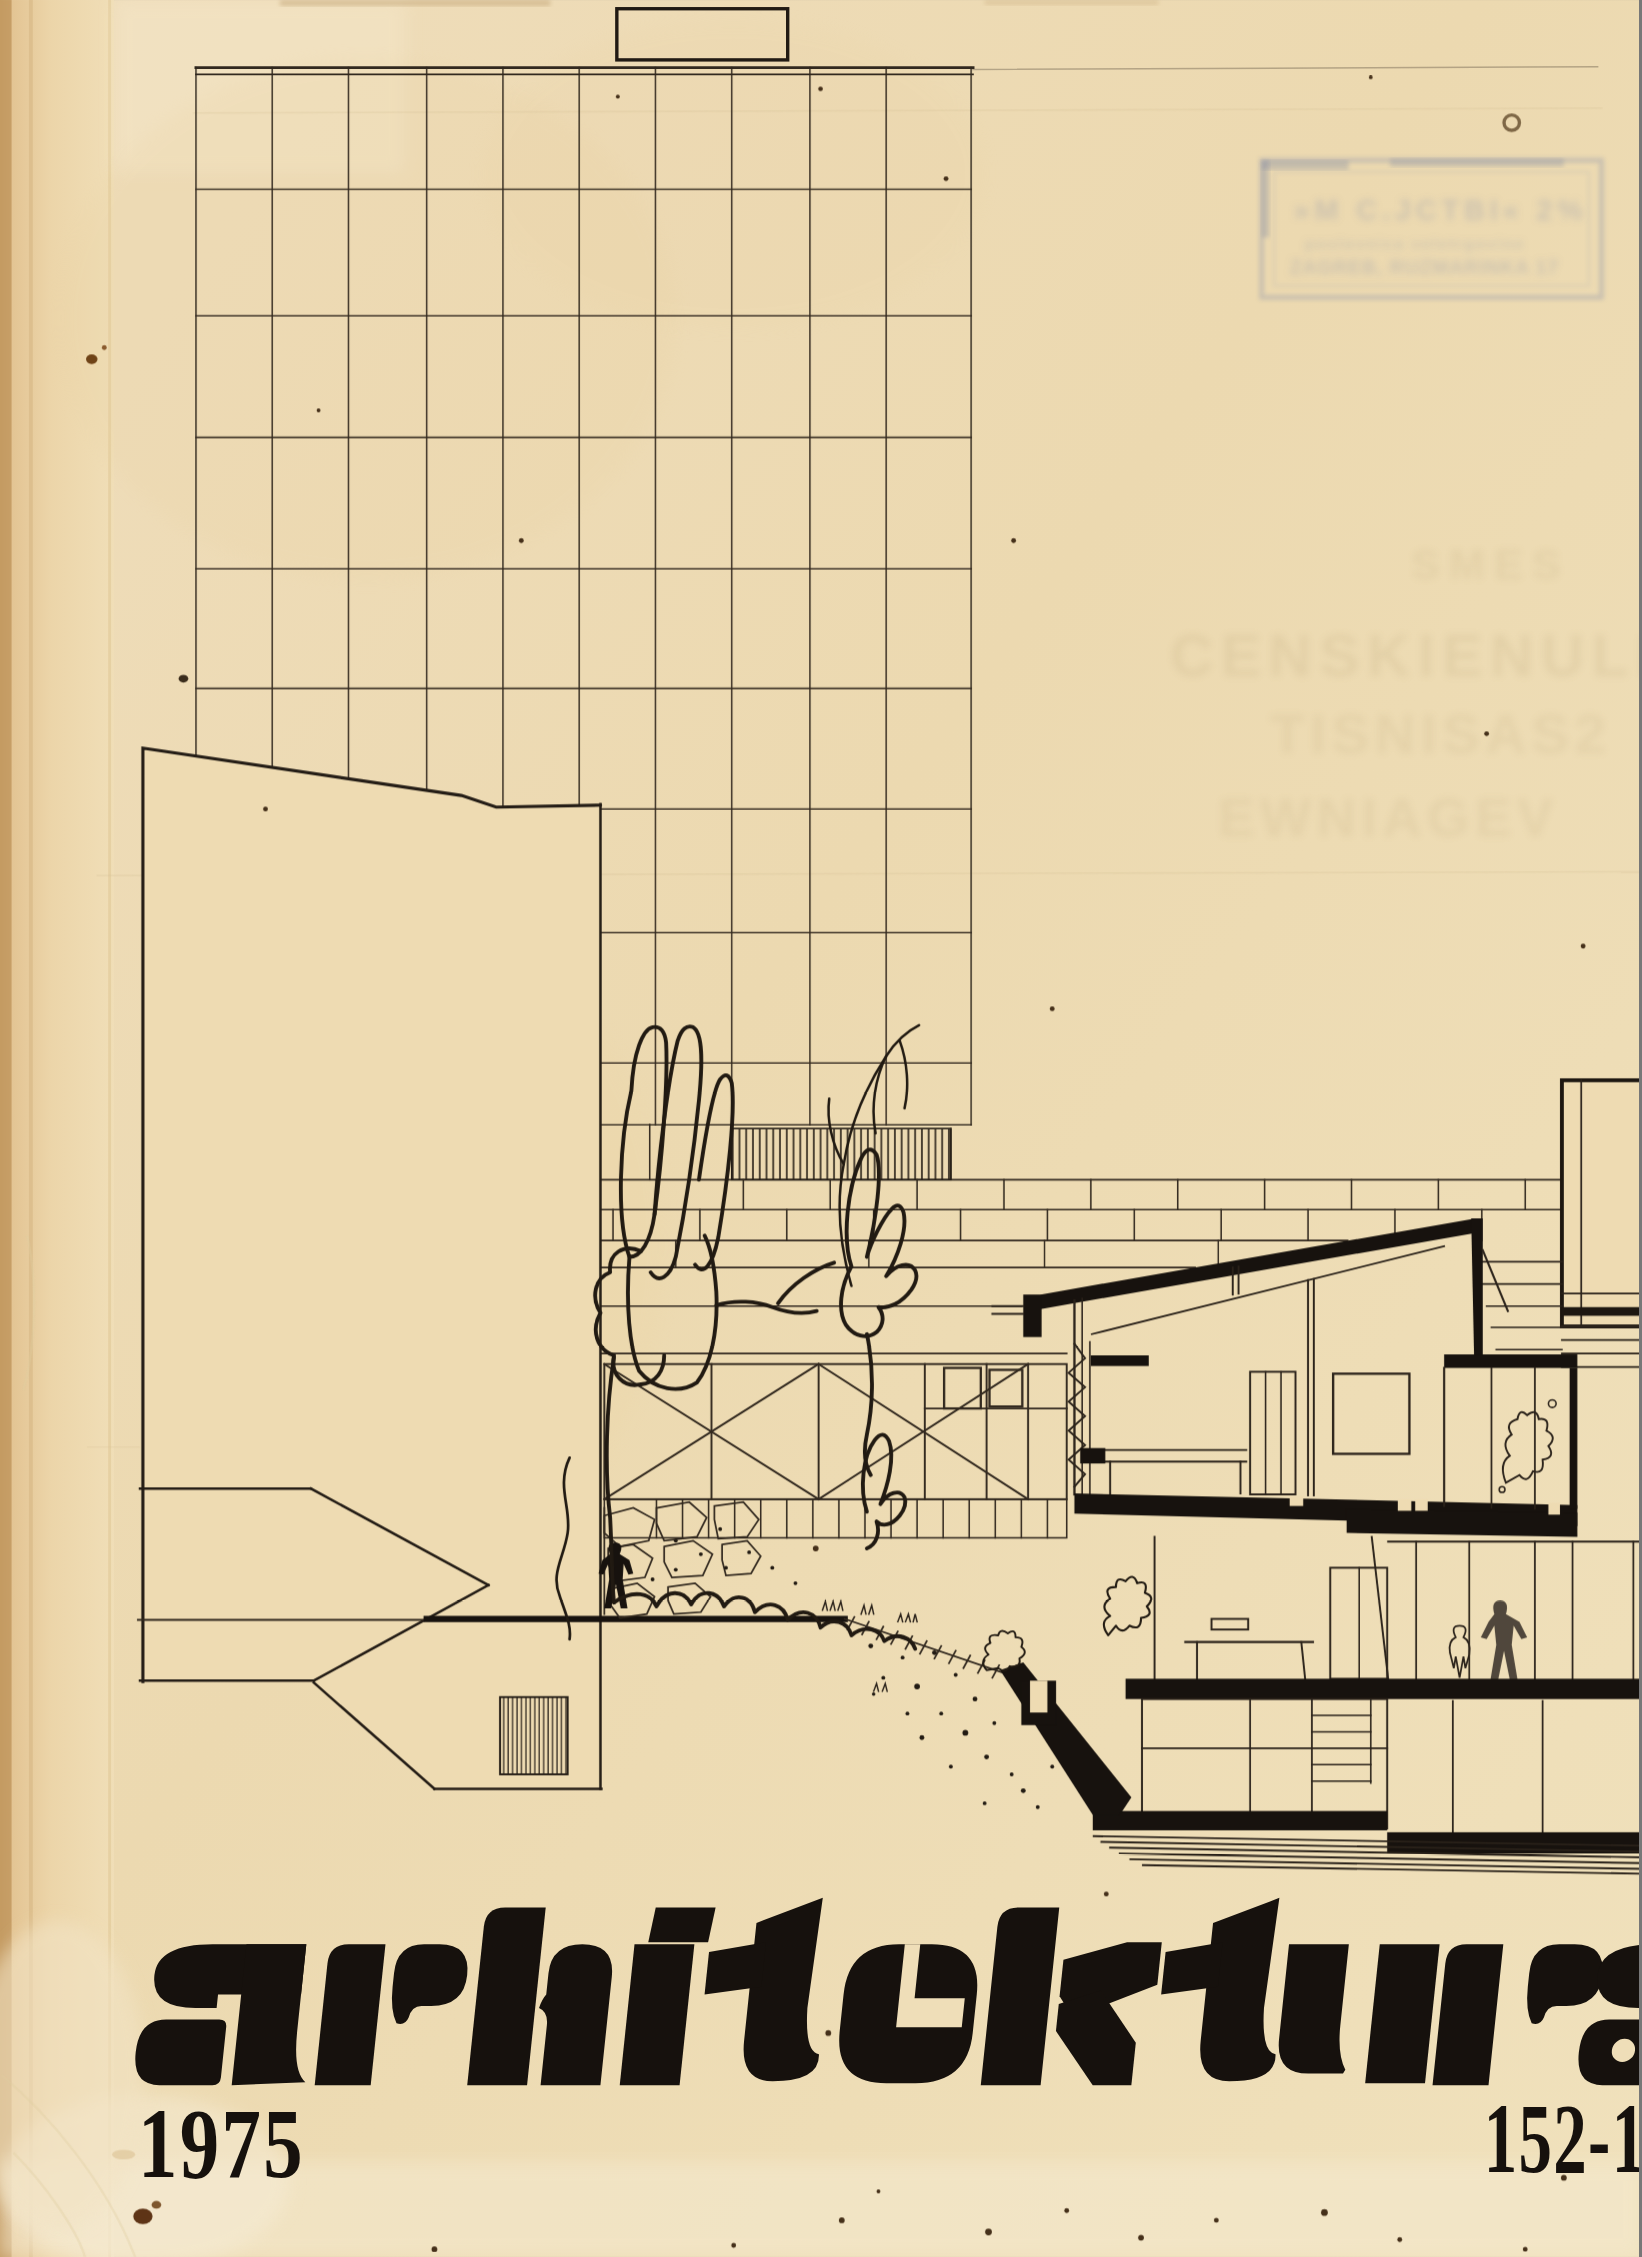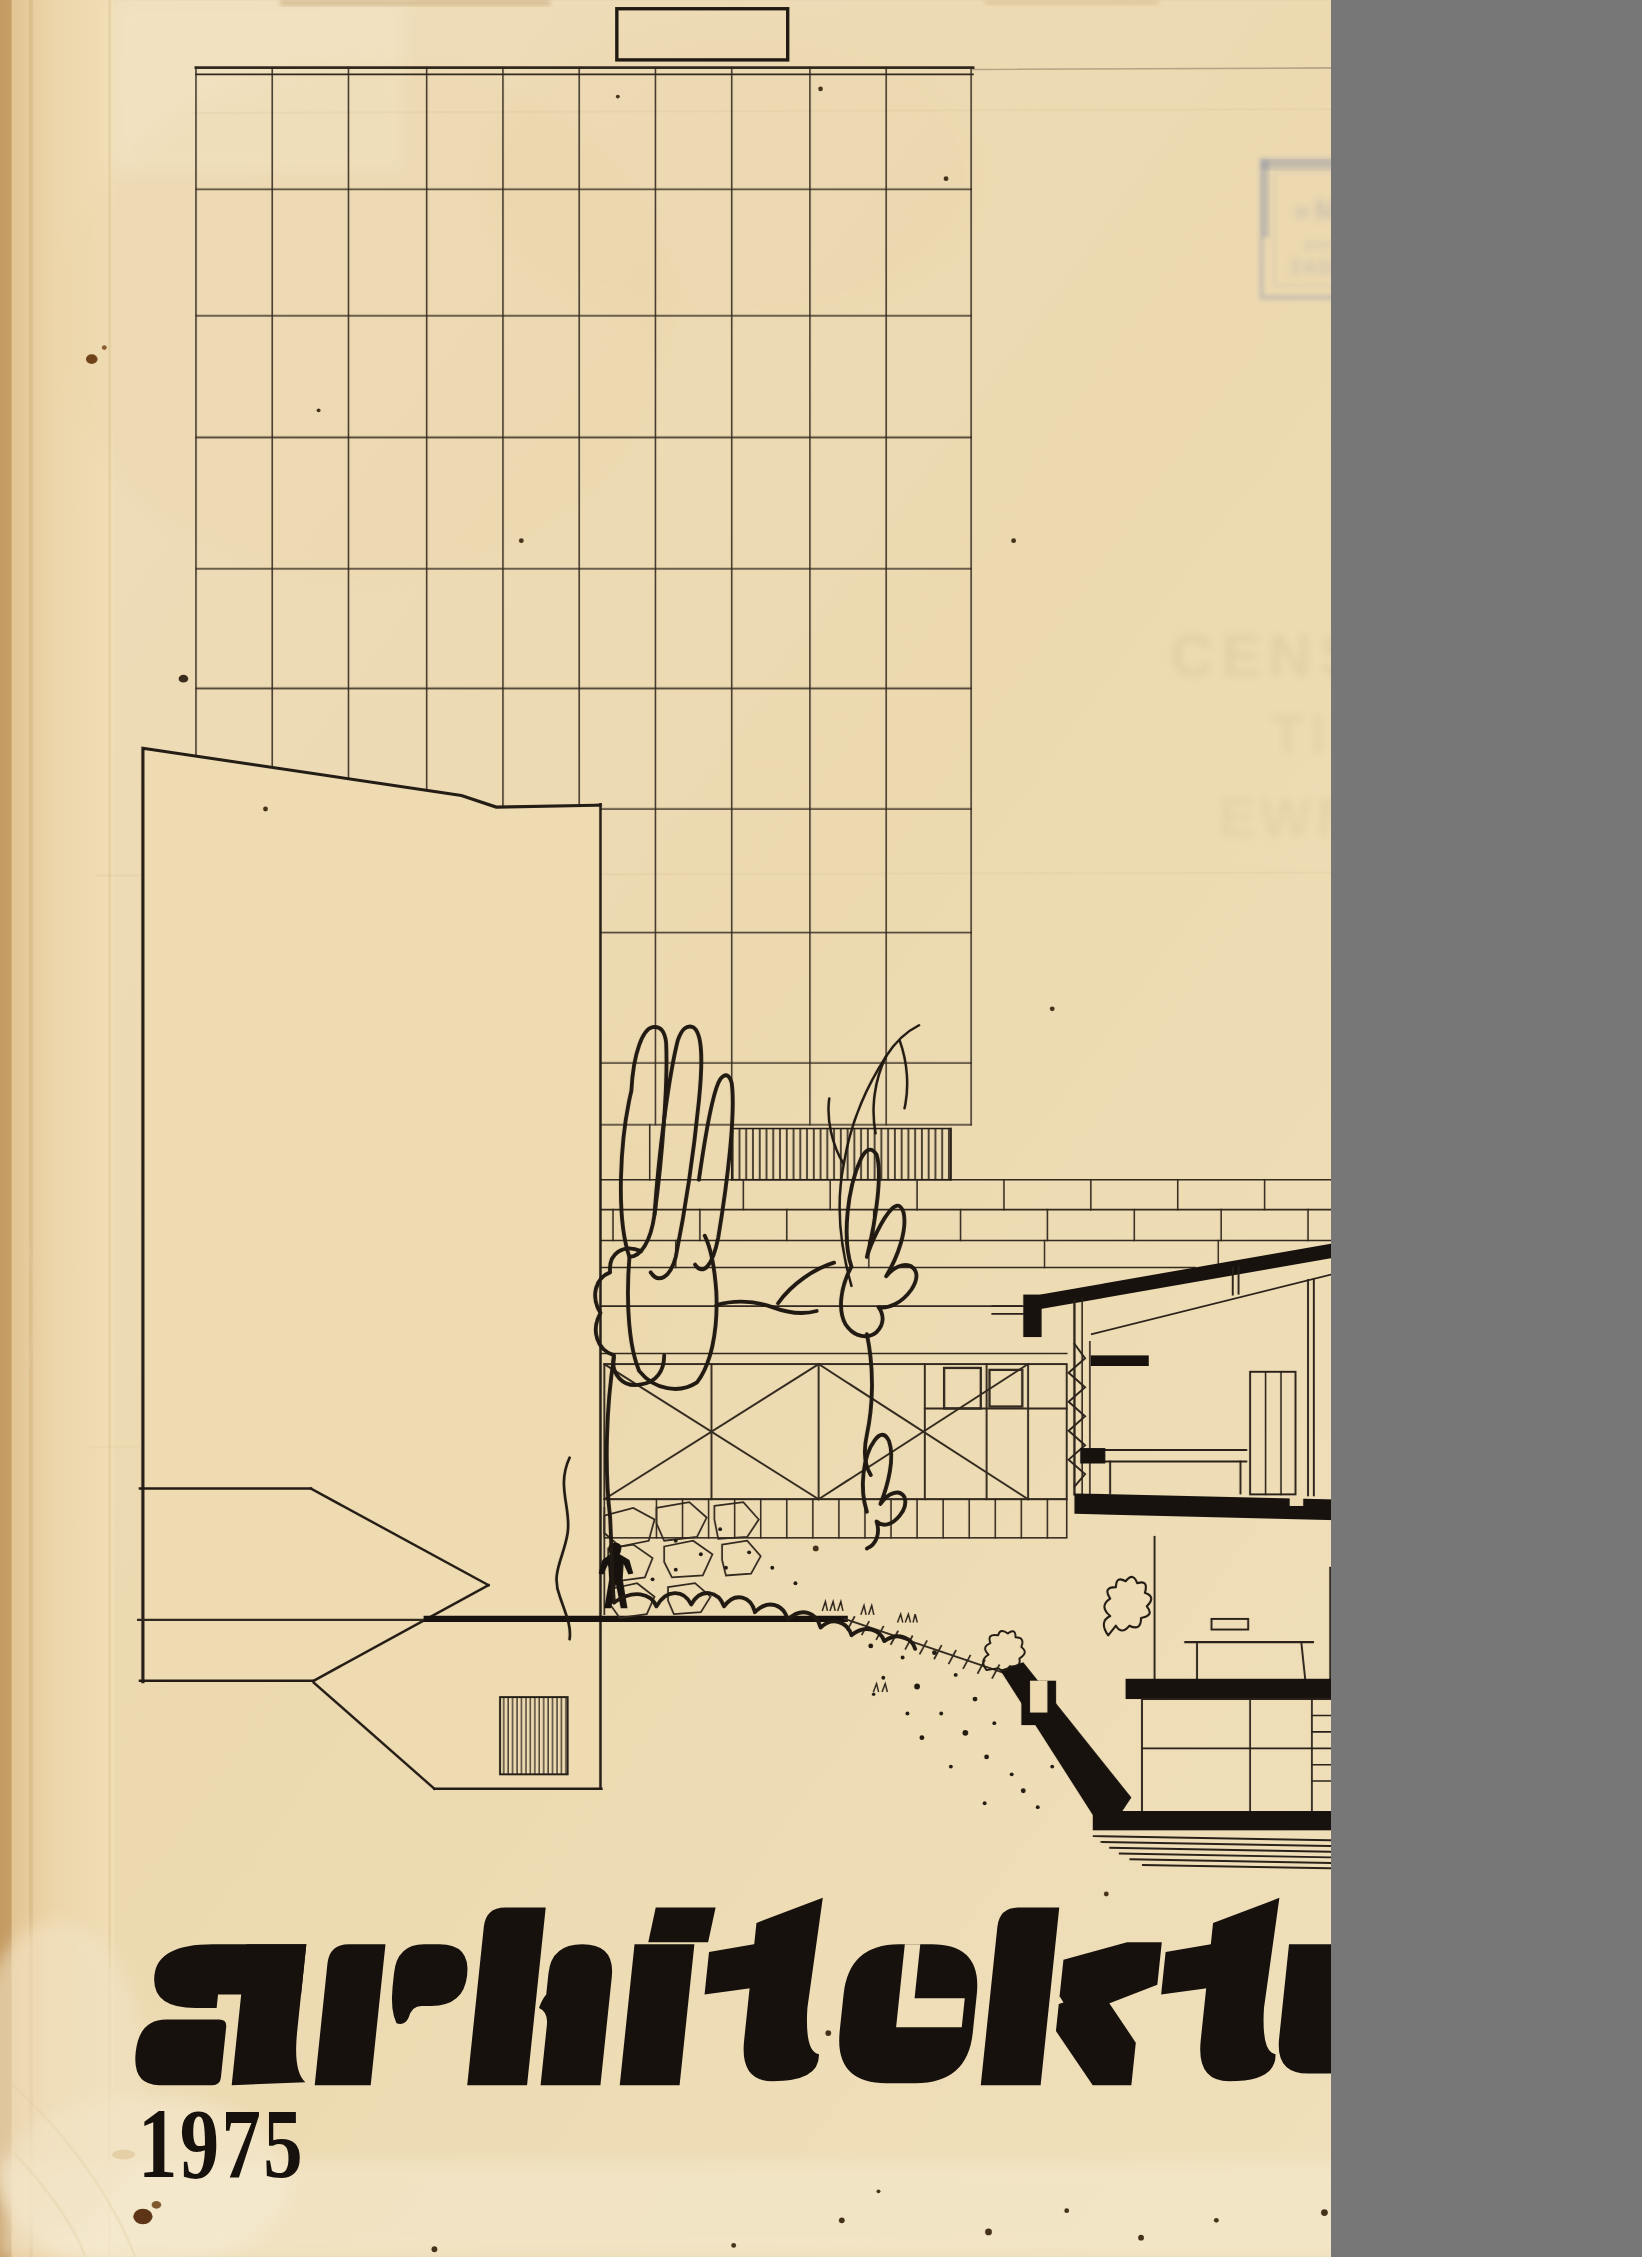--- a/index.html
+++ b/index.html
@@ -1,16 +1,16 @@
 <!DOCTYPE html>
 <html><head>
 <meta charset="utf-8">
 <style>
   html,body{margin:0;padding:0;background:#777;}
-  #page{position:relative;width:1331px;height:2257px;overflow:hidden;
+  #page{position:relative;width:1639px;height:2257px;overflow:hidden;
         font-family:"Liberation Sans", sans-serif;}
 </style>
 </head>
 <body>
 <div id="page">
 <svg width="1642" height="2257" viewBox="0 0 1701 2338">
 <defs>
   <linearGradient id="paperg" x1="0" y1="0" x2="1" y2="1">
     <stop offset="0" stop-color="#efddbb"></stop>
     <stop offset="0.45" stop-color="#ecd9b0"></stop>

